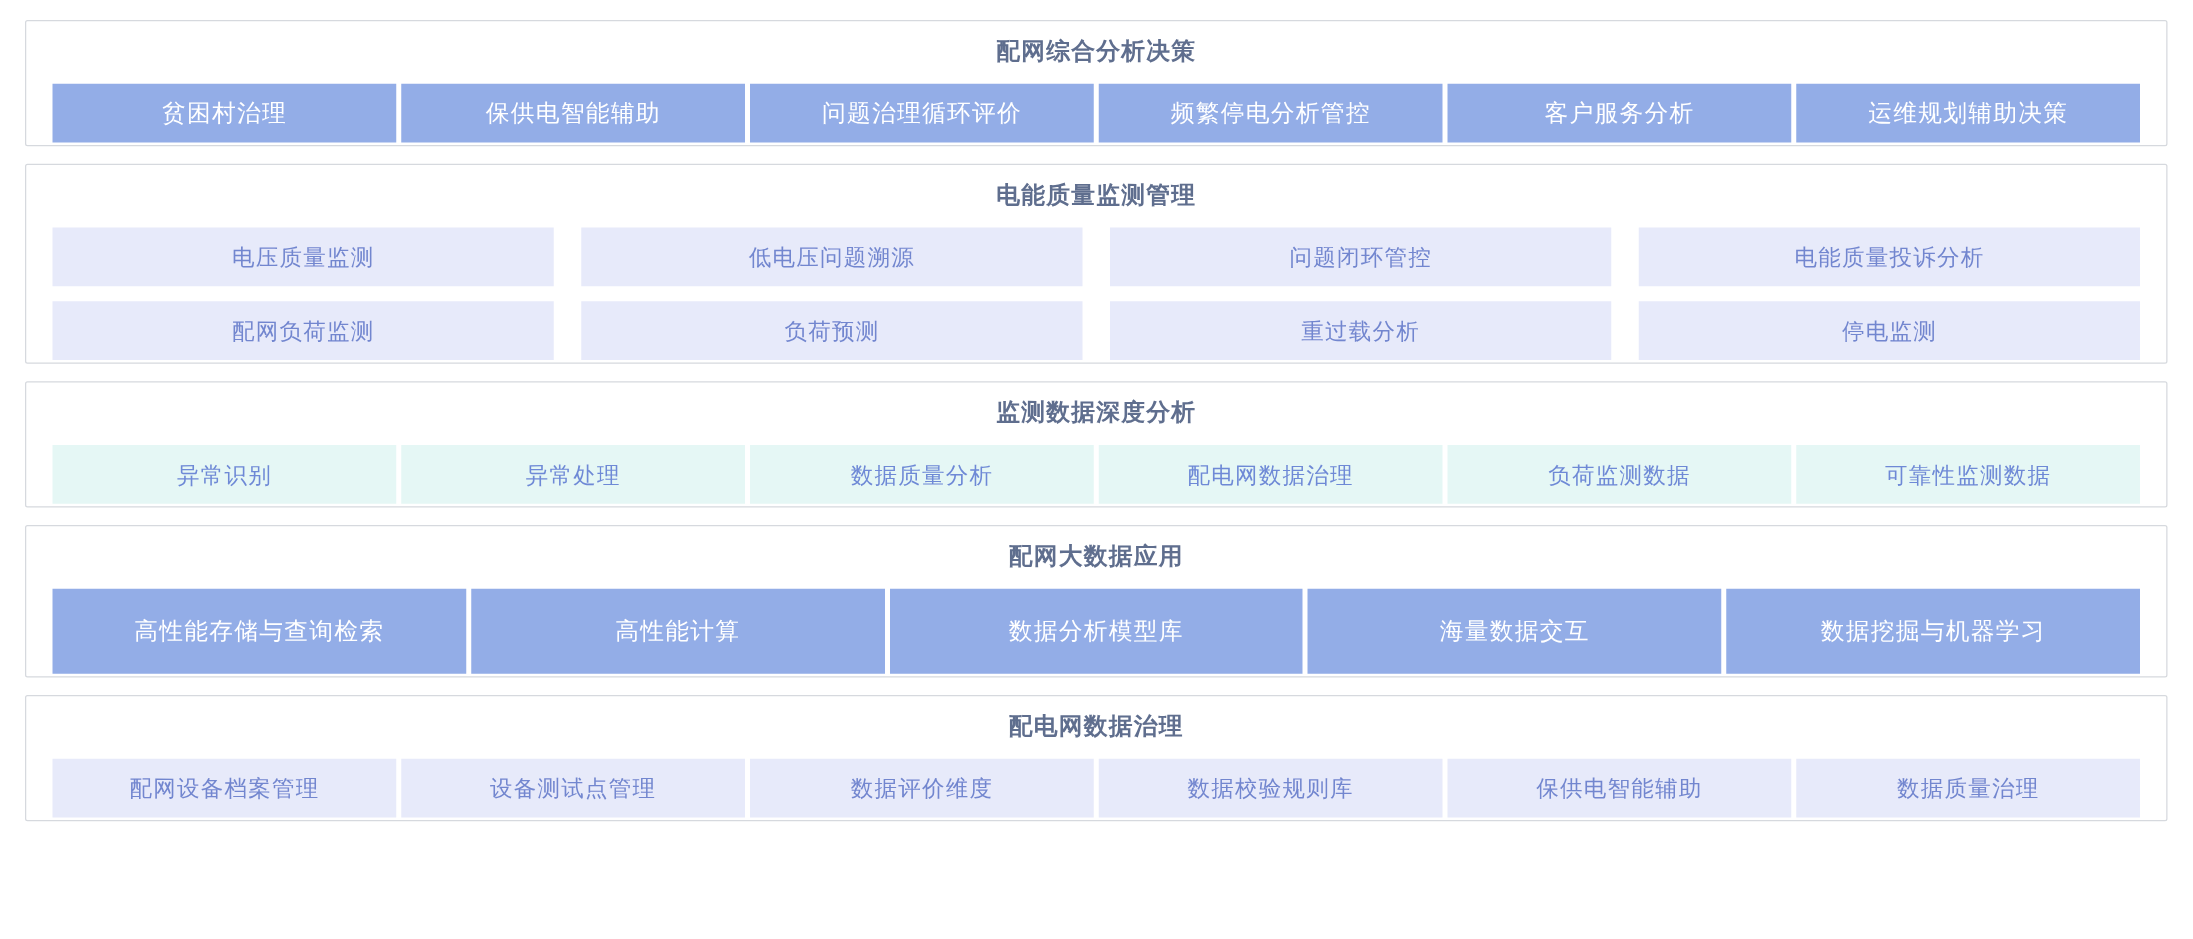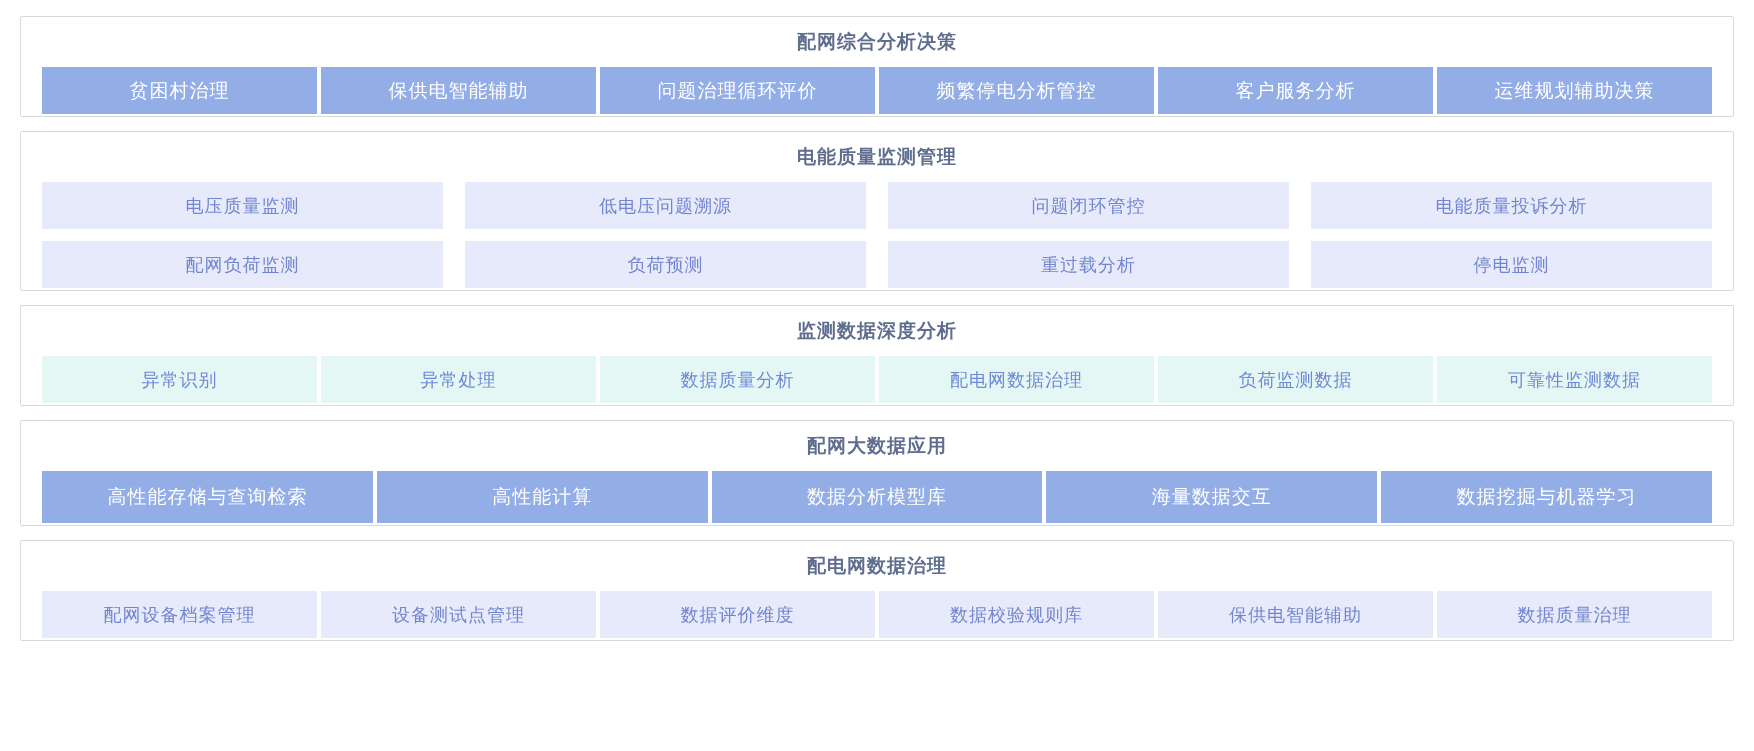--- a/index.html
+++ b/index.html
@@ -51,21 +51,21 @@
     font-size: 19px;
   }
   .tile-lavender {
     background: var(--lavender-bg, #e7eafa);
     color: var(--lavender-text, #7286cf);
   }
   .tile-mint {
     background: var(--mint-bg, #e5f7f5);
     color: var(--mint-text, #6e89d6);
   }
-  .card-bigdata .tile { height: 52px; }
+  .card-bigdata .tile { height: 68px; }
 </style>
 </head>
 <body>
 
 <main id="app">
     <section class="card card-decision">
       <h2 class="card-title">配网综合分析决策</h2>
       <div class="btn-row">
         <div class="tile tile-blue" role="button">贫困村治理</div>
         <div class="tile tile-blue" role="button">保供电智能辅助</div>

